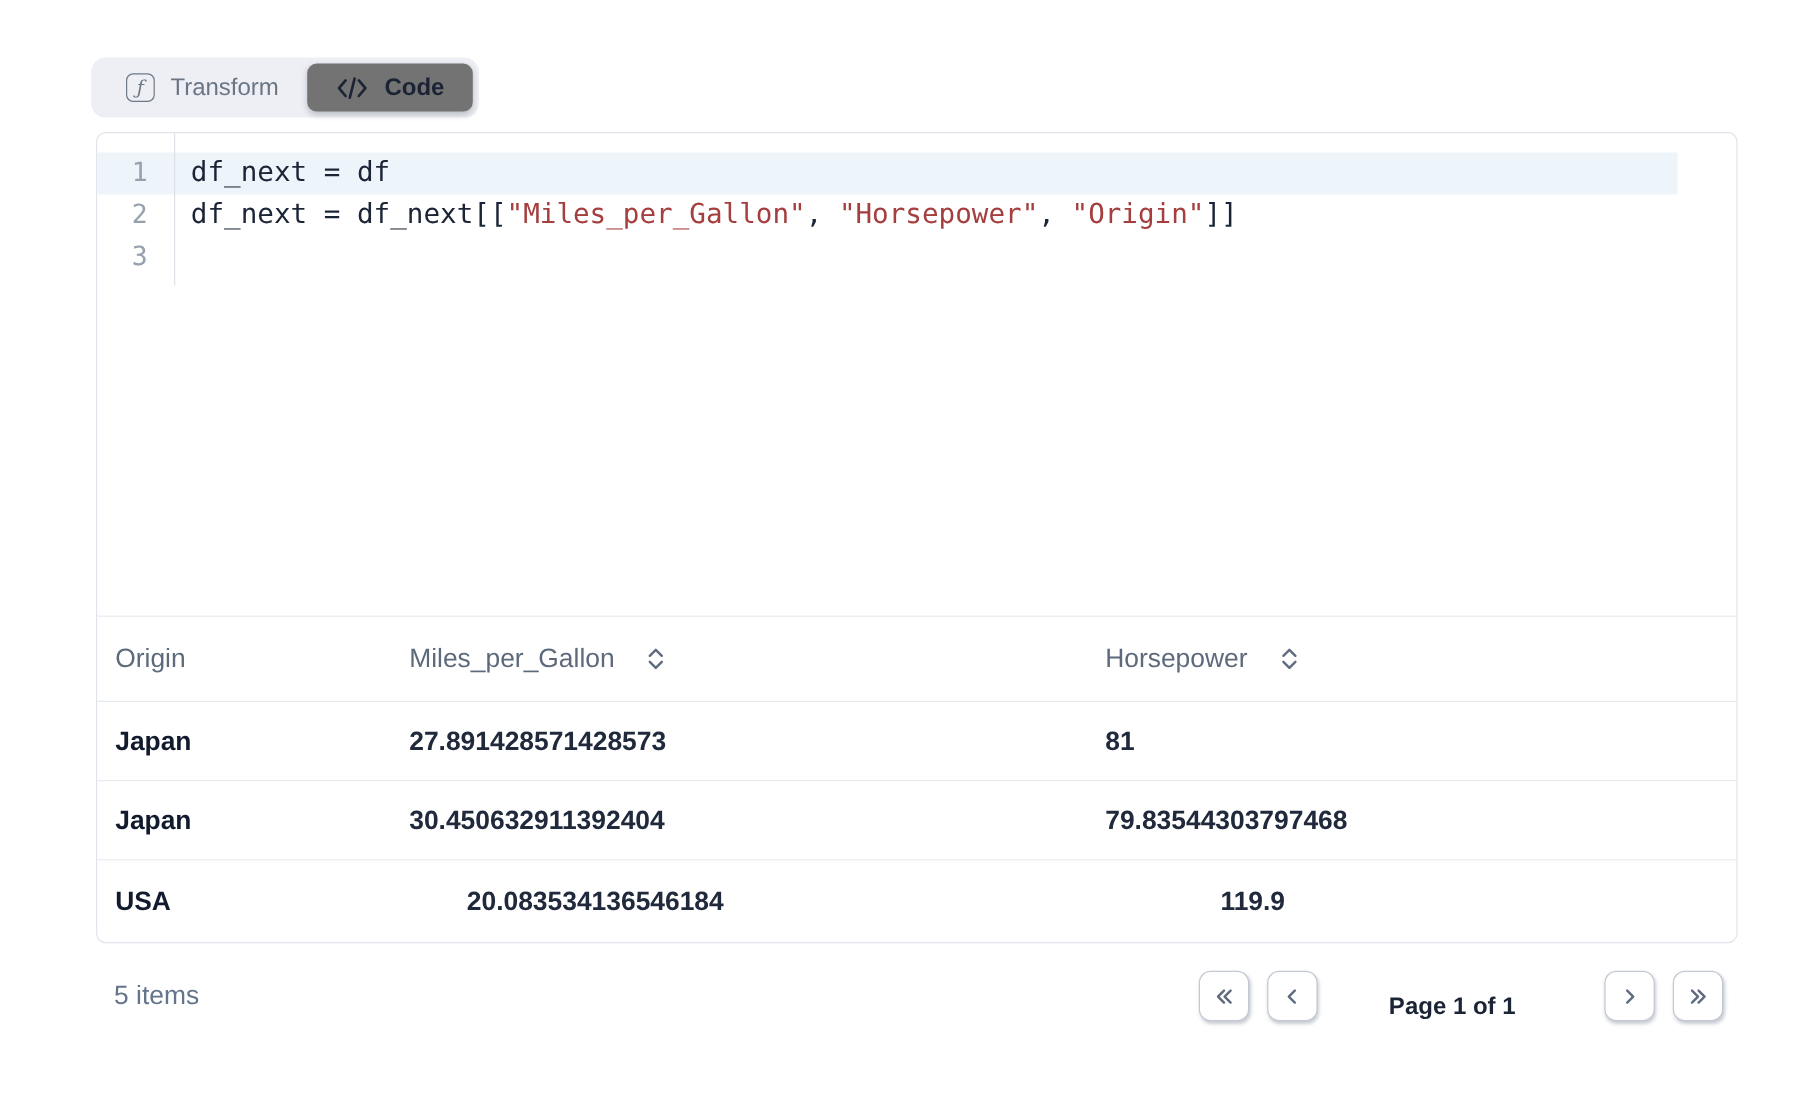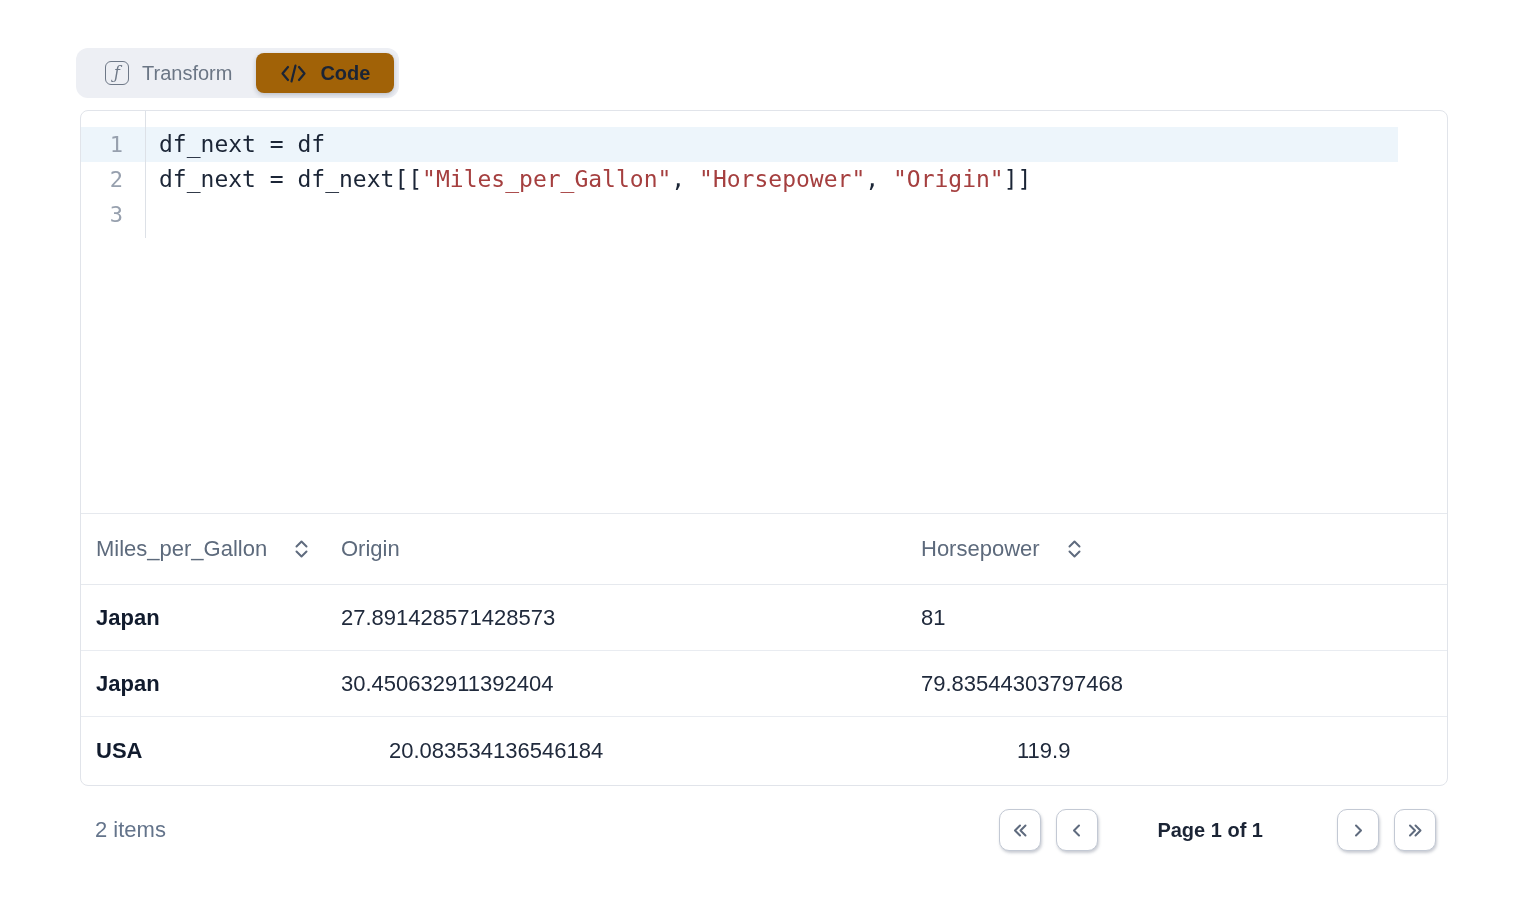--- a/index.html
+++ b/index.html
@@ -20,21 +20,21 @@
   }
   .tab {
     display: flex; align-items: center; gap: 13px;
     border: none; background: transparent;
     font-family: "Liberation Sans", sans-serif;
     font-size: 20px; cursor: pointer;
     height: 40px; padding: 0 24px; border-radius: 8px;
     color: #6b7685; font-weight: 500;
   }
   .tab.active {
-    background: #a16207;
+    background: #737373;
     color: #1b2435; font-weight: 700;
     box-shadow: 0 2px 5px rgba(15, 23, 42, 0.22);
   }
   .ficon {
     width: 24px; height: 24px;
     border: 1.6px solid #6e7887; border-radius: 6px;
     display: flex; align-items: center; justify-content: center;
     font-family: "DejaVu Serif", serif; font-style: italic;
     font-size: 16px; color: #6e7887; font-weight: 400;
     line-height: 1;
@@ -76,32 +76,32 @@
   .thead, .trow { display: grid; grid-template-columns: 245px 580px 1fr; }
   .thead {
     height: 72px; align-items: center;
     border-top: 1px solid #e6e9ee; border-bottom: 1px solid #e6e9ee;
     color: #5d6a7c; font-size: 22px;
   }
   .th { display: flex; align-items: center; gap: 27px; padding-left: 15px; }
   .sort-icon { display: inline-flex; cursor: pointer; }
   .trow { height: 66px; border-bottom: 1px solid #e9ecf1; align-items: center; }
   .trow:last-child { border-bottom: none; height: 67px; gap: 48px; }
-  .td { padding-left: 15px; font-size: 22px; color: #202a3c; }
+  .td { padding-left: 15px; font-size: 22px; color: #202a3c; font-weight: bold; }
   .td.origin { font-weight: 700; color: #111b2d; }
 
   
   .footer {
     position: absolute; left: 80px; top: 800px;
     width: 1368px; height: 60px;
     display: flex; align-items: center; justify-content: space-between;
     padding: 0 12px 0 15px;
   }
   .items-count { color: #64748b; font-size: 22px; }
-  .pager { display: flex; align-items: center; margin-left: 47px; }
+  .pager { display: flex; align-items: flex-end; margin-left: 47px; }
   .pbtn {
     width: 42px; height: 42px; border-radius: 10px;
     background: #ffffff; border: 1px solid #c3c9d4;
     box-shadow: 1px 2px 3px rgba(100, 110, 130, 0.35);
     display: flex; align-items: center; justify-content: center;
     cursor: pointer; margin-left: 15px; padding: 0;
   }
   .pbtn:first-child { margin-left: 0; }
   .page-label { font-size: 20px; font-weight: 700; color: #1b2435; margin: 0 59px; white-space: nowrap; }
 </style>
@@ -138,30 +138,30 @@
       <div class="code-col" id="code-col">
           <div class="code-line"><span class="tok-plain">df_next = df</span></div>
           <div class="code-line"><span class="tok-plain">df_next = df_next[[</span><span class="tok-string">"Miles_per_Gallon"</span><span class="tok-plain">, </span><span class="tok-string">"Horsepower"</span><span class="tok-plain">, </span><span class="tok-string">"Origin"</span><span class="tok-plain">]]</span></div>
         </div>
     </div>
   </div>
 
   <div>
     <div class="thead" id="table-head">
         <div class="th">
+          <span>Origin</span>
+        </div>
+        <div class="th">
           <span>Miles_per_Gallon</span>
           <span class="sort-icon">
             <svg width="15" height="22" viewBox="0 0 15 22" fill="none">
               <path d="M2.5 8.5 L7.5 3.5 L12.5 8.5" stroke="#5f6b7e" stroke-width="2" stroke-linecap="round" stroke-linejoin="round"></path>
               <path d="M2.5 13.5 L7.5 18.5 L12.5 13.5" stroke="#5f6b7e" stroke-width="2" stroke-linecap="round" stroke-linejoin="round"></path>
             </svg>
           </span>
-        </div>
-        <div class="th">
-          <span>Origin</span>
         </div>
         <div class="th">
           <span>Horsepower</span>
           <span class="sort-icon">
             <svg width="15" height="22" viewBox="0 0 15 22" fill="none">
               <path d="M2.5 8.5 L7.5 3.5 L12.5 8.5" stroke="#5f6b7e" stroke-width="2" stroke-linecap="round" stroke-linejoin="round"></path>
               <path d="M2.5 13.5 L7.5 18.5 L12.5 13.5" stroke="#5f6b7e" stroke-width="2" stroke-linecap="round" stroke-linejoin="round"></path>
             </svg>
           </span>
         </div>
@@ -181,21 +181,21 @@
           <div class="td origin">USA</div>
           <div class="td">20.083534136546184</div>
           <div class="td">119.9</div>
         </div>
       </div>
   </div>
 
 </div>
 
 <div class="footer">
-  <span class="items-count">2 items</span>
+  <span class="items-count">5 items</span>
   <div class="pager" id="pager">
       <button class="pbtn">
         <span style="display: inline-flex;">
           <svg width="19" height="19" viewBox="0 0 19 19" fill="none" stroke="#5f6b7e" stroke-width="2" stroke-linecap="round" stroke-linejoin="round">
             <path d="M9 4.5 L4 9.5 L9 14.5"></path>
             <path d="M14.5 4.5 L9.5 9.5 L14.5 14.5"></path>
           </svg>
         </span>
       </button>
       <button class="pbtn">

